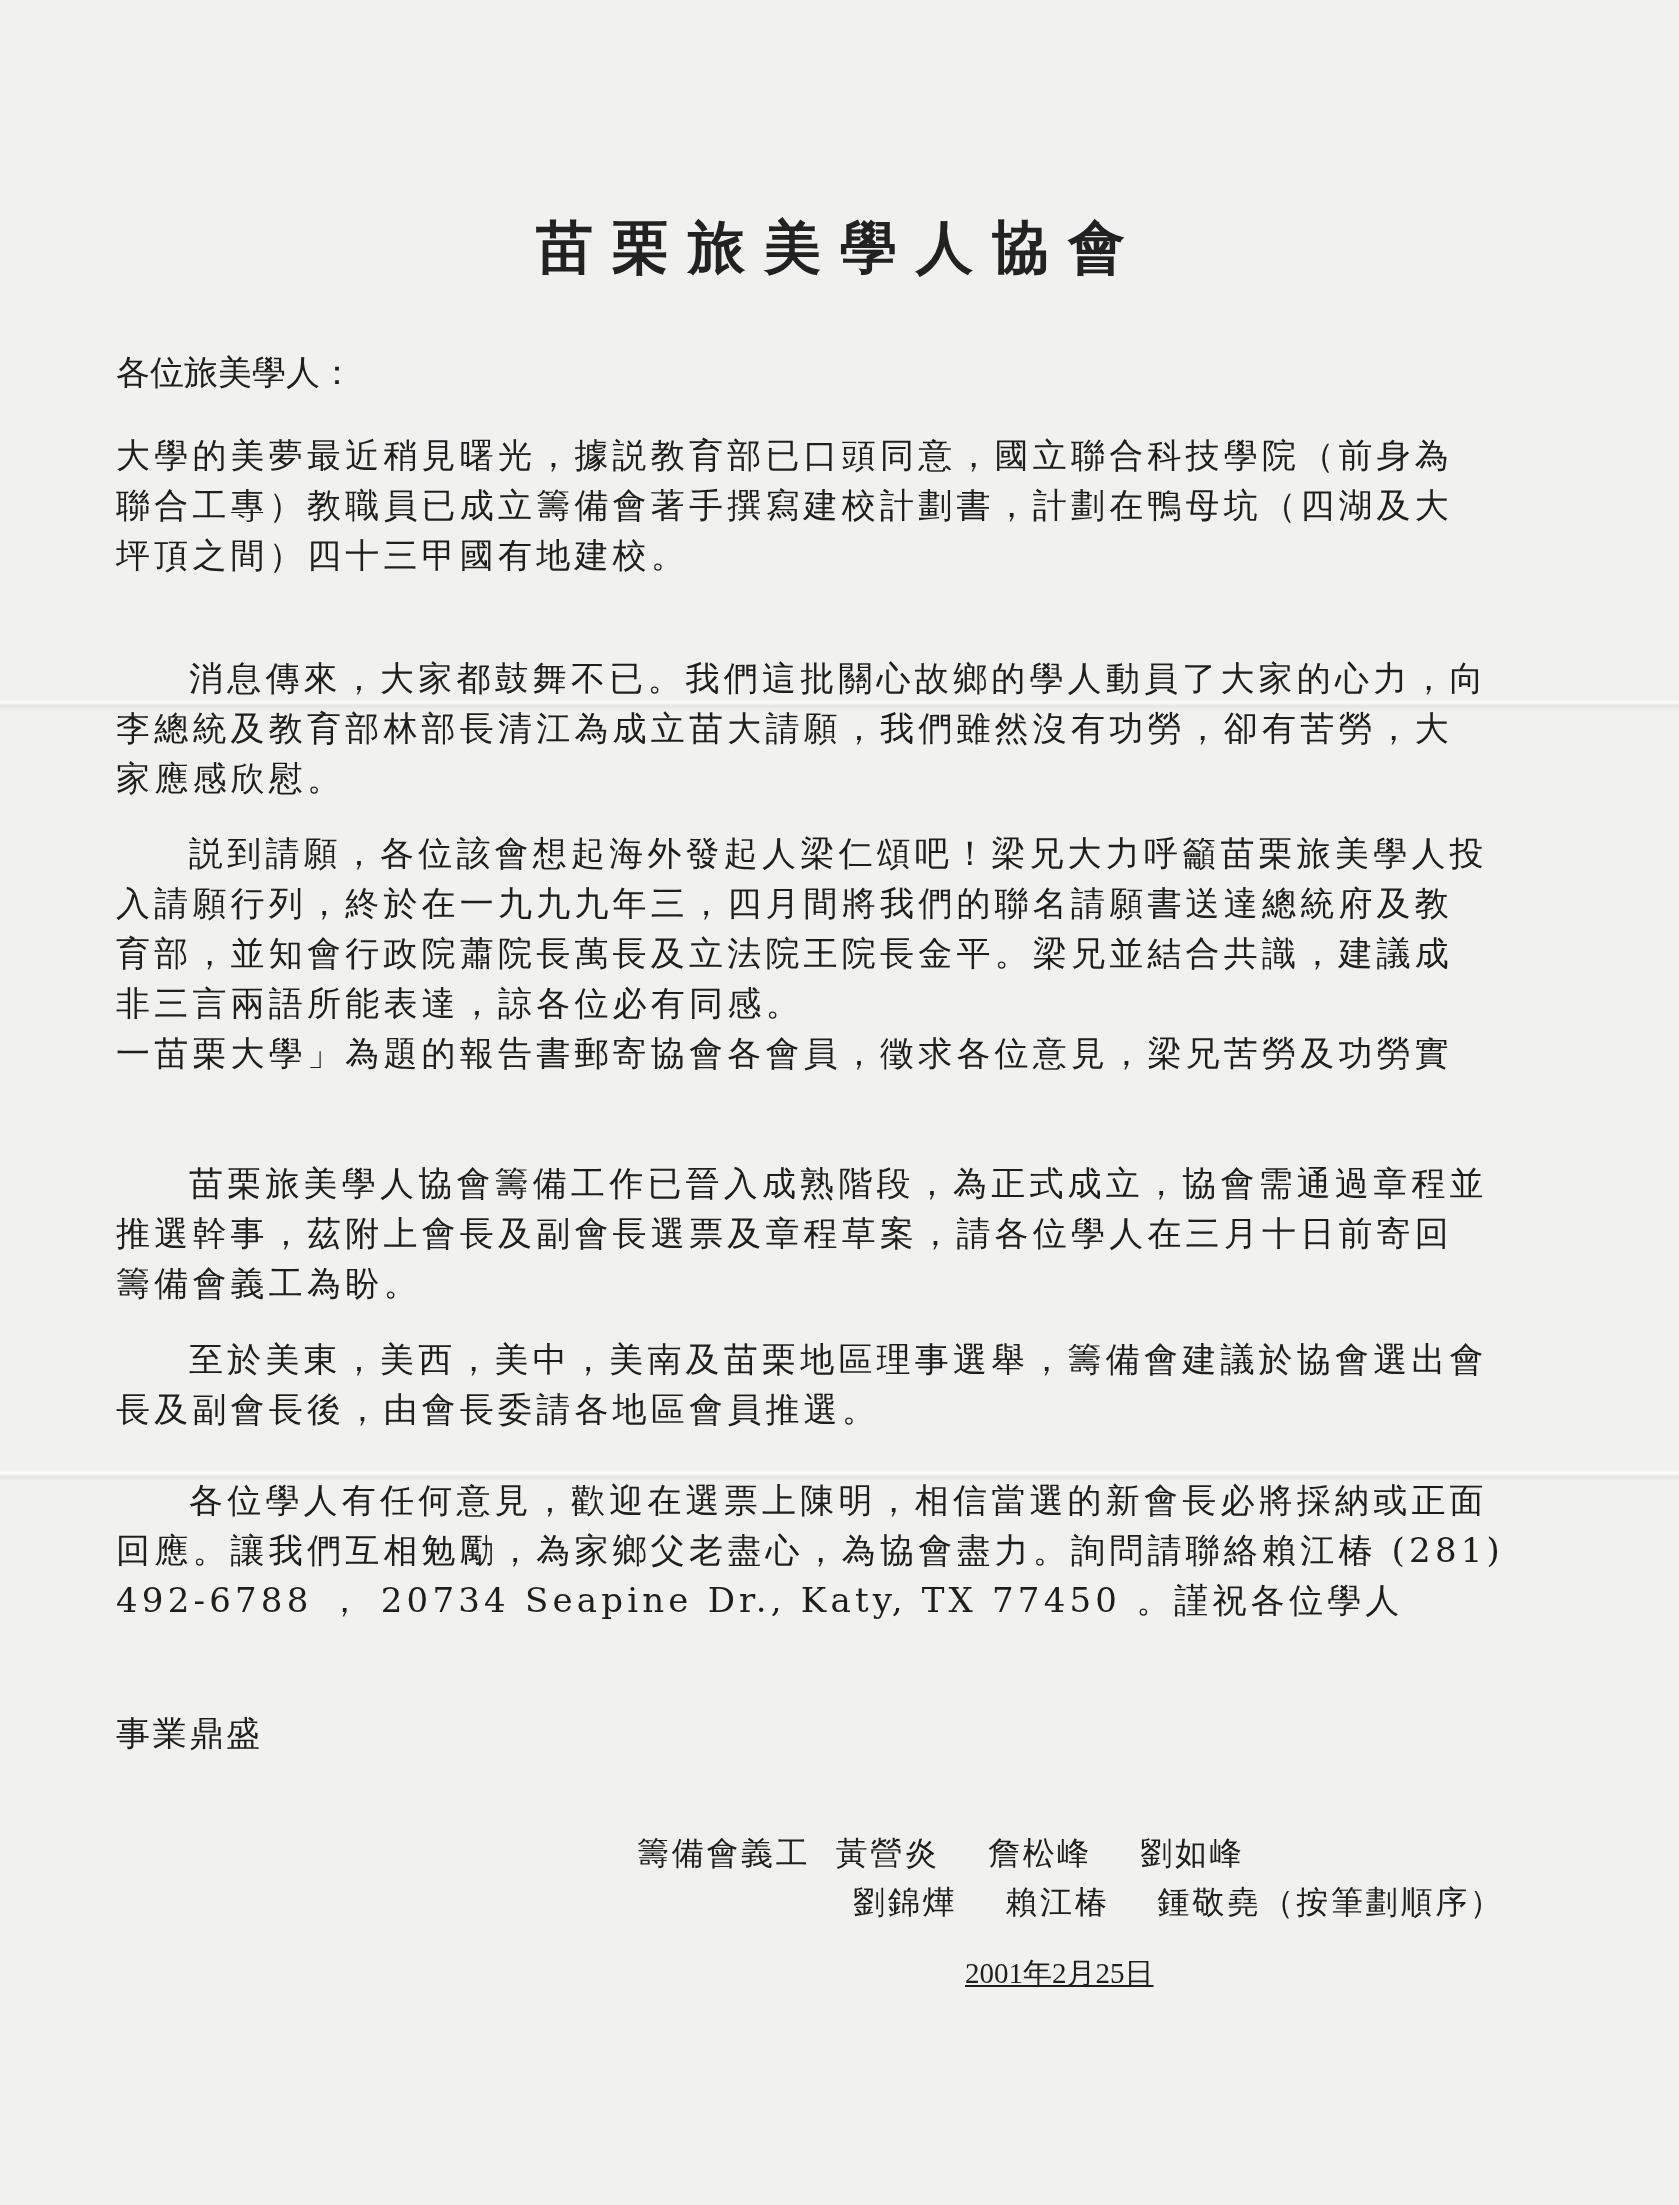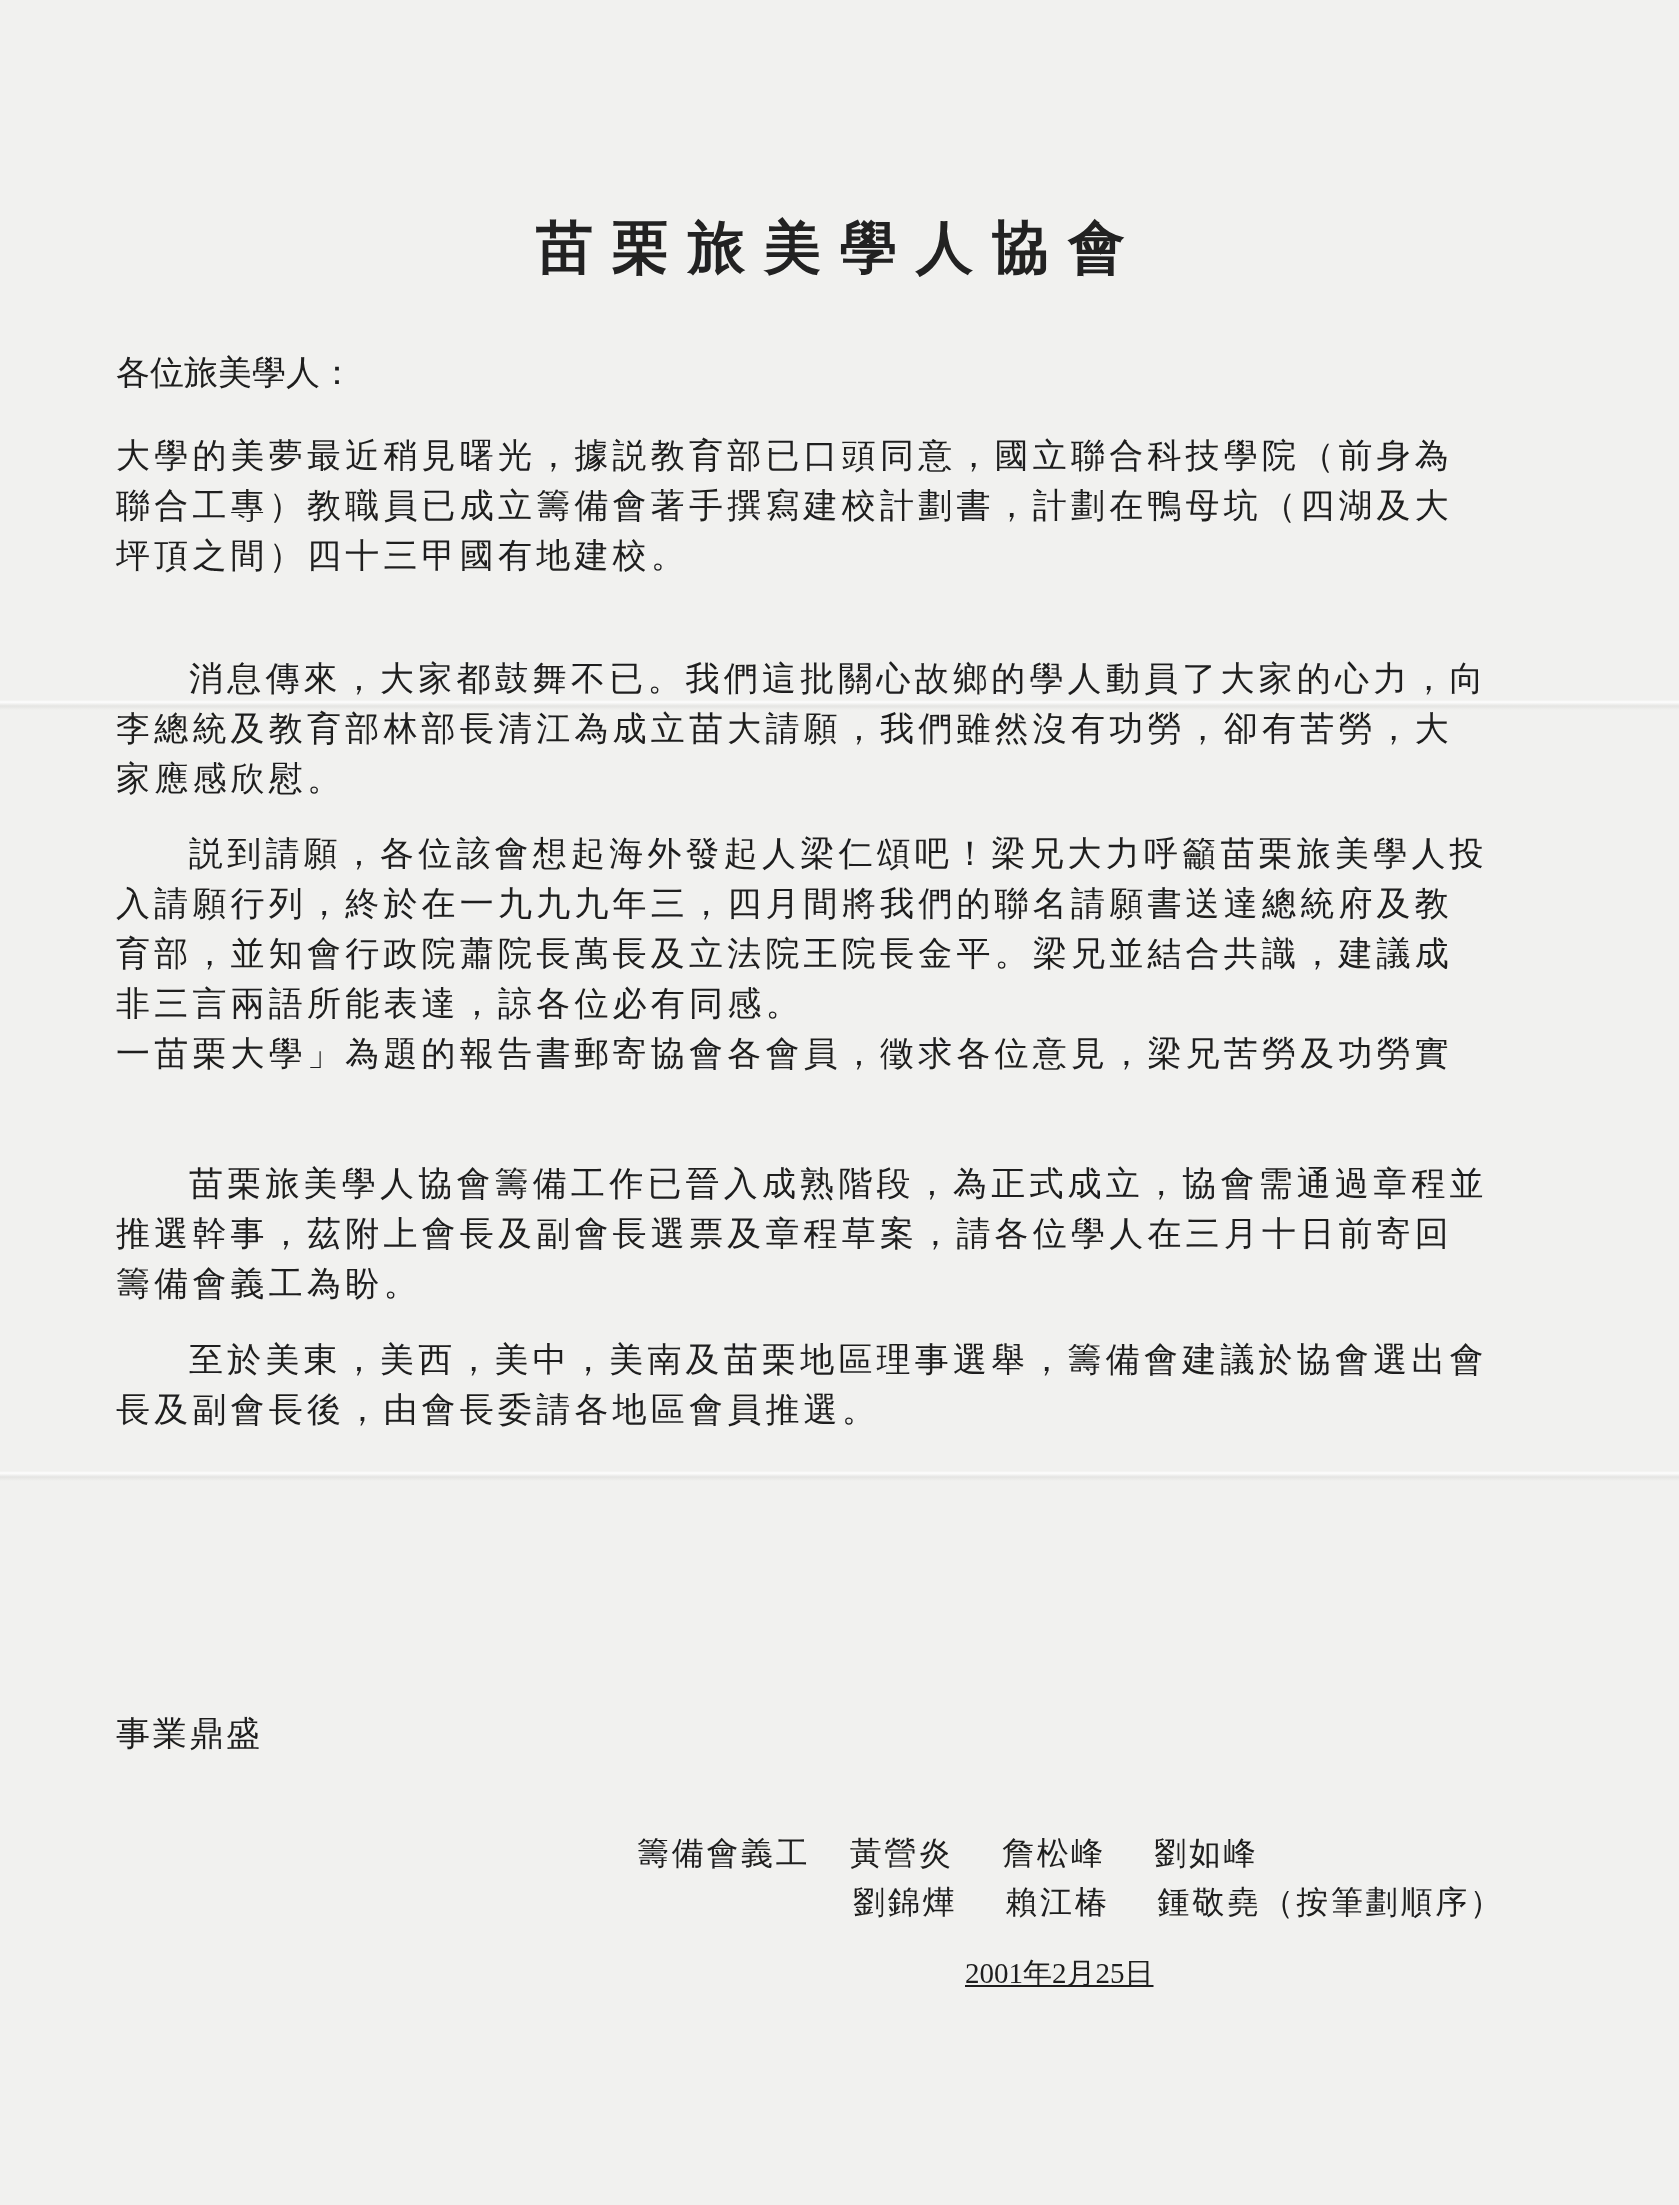--- a/index.html
+++ b/index.html
@@ -76,21 +76,21 @@
       margin-top: 46px;
     }
     .sig-line {
       position: absolute;
       font-size: 32px;
       line-height: 47px;
       white-space: nowrap;
     }
     .sig1 { left: 637px; top: 1830px; }
     .sig2 { left: 853px; top: 1879px; }
-    .sig-role { margin-right: 29px; letter-spacing: 2.7px; }
+    .sig-role { margin-right: 15px; letter-spacing: 2.7px; }
     .sig-name { margin-right: 38px; letter-spacing: 2.7px; }
     .sig-note { letter-spacing: 2.7px; text-align: right; }
     .date {
       position: absolute;
       left: 965px;
       top: 1950px;
       font-size: 29px;
       line-height: 47px;
       font-family: "Liberation Serif", "DejaVu Serif", serif;
       text-decoration: underline;
@@ -129,20 +129,25 @@
     <span class="line indent">苗栗旅美學人協會籌備工作已晉入成熟階段，為正式成立，協會需通過章程並</span>
     <span class="line">推選幹事，茲附上會長及副會長選票及章程草案，請各位學人在三月十日前寄回</span>
     <span class="line">籌備會義工為盼。</span>
   </div>
 
   <div class="body-text p5">
     <span class="line indent">至於美東，美西，美中，美南及苗栗地區理事選舉，籌備會建議於協會選出會</span>
     <span class="line">長及副會長後，由會長委請各地區會員推選。</span>
   </div>
 
+  <div class="body-text p6">
+    <span class="line indent">各位學人有任何意見，歡迎在選票上陳明，相信當選的新會長必將採納或正面</span>
+    <span class="line">回應。讓我們互相勉勵，為家鄉父老盡心，為協會盡力。詢問請聯絡賴江椿 (281)</span>
+    <span class="line latin-mixed">492-6788 ， 20734 Seapine Dr., Katy, TX 77450 。謹祝各位學人</span>
+  </div>
 
   <div class="closing">事業鼎盛</div>
 
   <div class="sig-line sig1">
     <span class="sig-role">籌備會義工</span>
     <span class="sig-name">黃營炎</span>
     <span class="sig-name">詹松峰</span>
     <span class="sig-name">劉如峰</span>
   </div>
 

